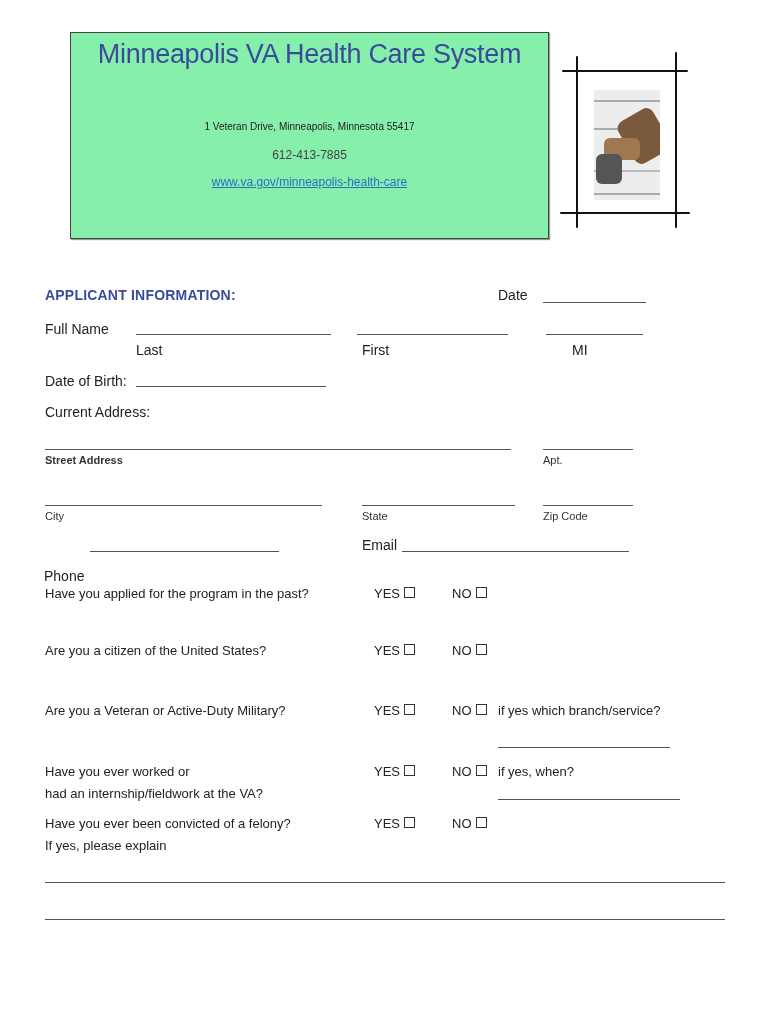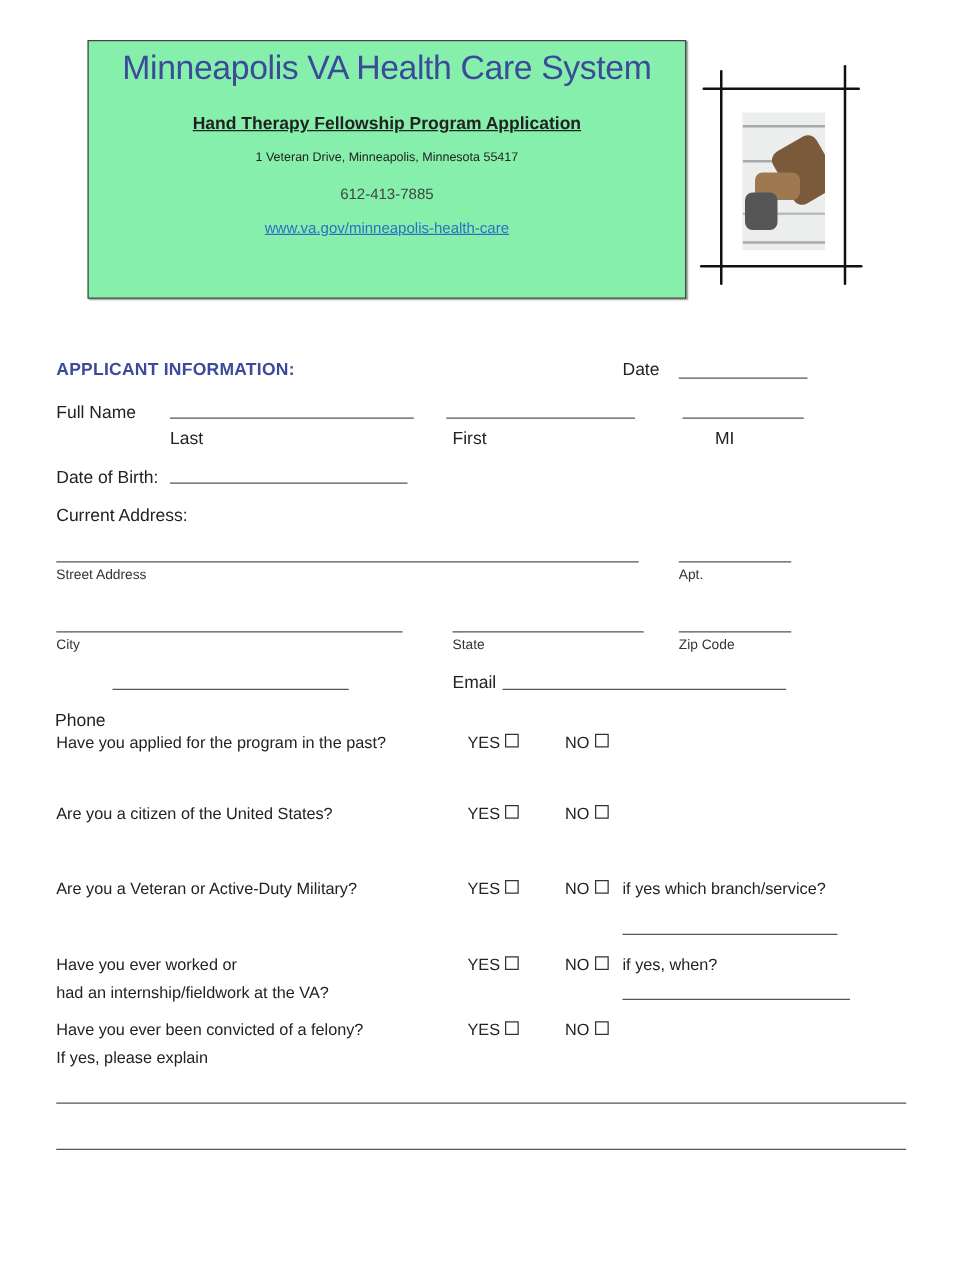--- a/index.html
+++ b/index.html
@@ -24,21 +24,20 @@
   .sub { font-size: 11px; color: #333; }
   .section-head { font-size: 14px; font-weight: bold; color: #3b4a9b; letter-spacing: 0.2px; }
   .line { position: absolute; border-bottom: 1px solid #555; height: 0; }
   .chk { display: inline-block; width: 9px; height: 9px; border: 1px solid #333; margin-left: 4px; vertical-align: 0px; }
 </style>
 </head>
 <body>
 
 <div class="header-box">
   <div class="org-title">Minneapolis VA Health Care System</div>
-  <div class="form-title"><span>Hand Therapy Fellowship Program Application</span></div>
   <div class="addr">1 Veteran Drive, Minneapolis, Minnesota 55417</div>
   <div class="phone">612-413-7885</div>
   <div class="url">www.va.gov/minneapolis-health-care</div>
 </div>
 
 <div class="photo-frame">
   <div class="frame-line" style="left:2px;top:20px;width:126px;height:2px;"></div>
   <div class="frame-line" style="left:0px;top:162px;width:130px;height:2px;"></div>
   <div class="frame-line" style="left:16px;top:6px;width:2px;height:172px;"></div>
   <div class="frame-line" style="left:115px;top:2px;width:2px;height:176px;"></div>
@@ -64,21 +63,21 @@
 <div class="abs lbl" style="left:136px;top:342px;">Last</div>
 <div class="abs lbl" style="left:362px;top:342px;">First</div>
 <div class="abs lbl" style="left:572px;top:342px;">MI</div>
 
 <div class="abs lbl" style="left:45px;top:373px;">Date of Birth:</div>
 <div class="line" style="left:136px;top:374px;width:190px;height:12px;"></div>
 
 <div class="abs lbl" style="left:45px;top:404px;">Current Address:</div>
 <div class="line" style="left:45px;top:437px;width:466px;height:12px;"></div>
 <div class="line" style="left:543px;top:437px;width:90px;height:12px;"></div>
-<div class="abs sub" style="left:45px;top:454px;">Street Address</div>
+<div class="abs sub" style="left:45px;top:454px;font-weight:bold;">Street Address</div>
 <div class="abs sub" style="left:543px;top:454px;">Apt.</div>
 
 <div class="line" style="left:45px;top:493px;width:277px;height:12px;"></div>
 <div class="line" style="left:362px;top:493px;width:153px;height:12px;"></div>
 <div class="line" style="left:543px;top:493px;width:90px;height:12px;"></div>
 <div class="abs sub" style="left:45px;top:510px;">City</div>
 <div class="abs sub" style="left:362px;top:510px;">State</div>
 <div class="abs sub" style="left:543px;top:510px;">Zip Code</div>
 
 <div class="abs lbl" style="left:44px;top:568px;">Phone</div>

